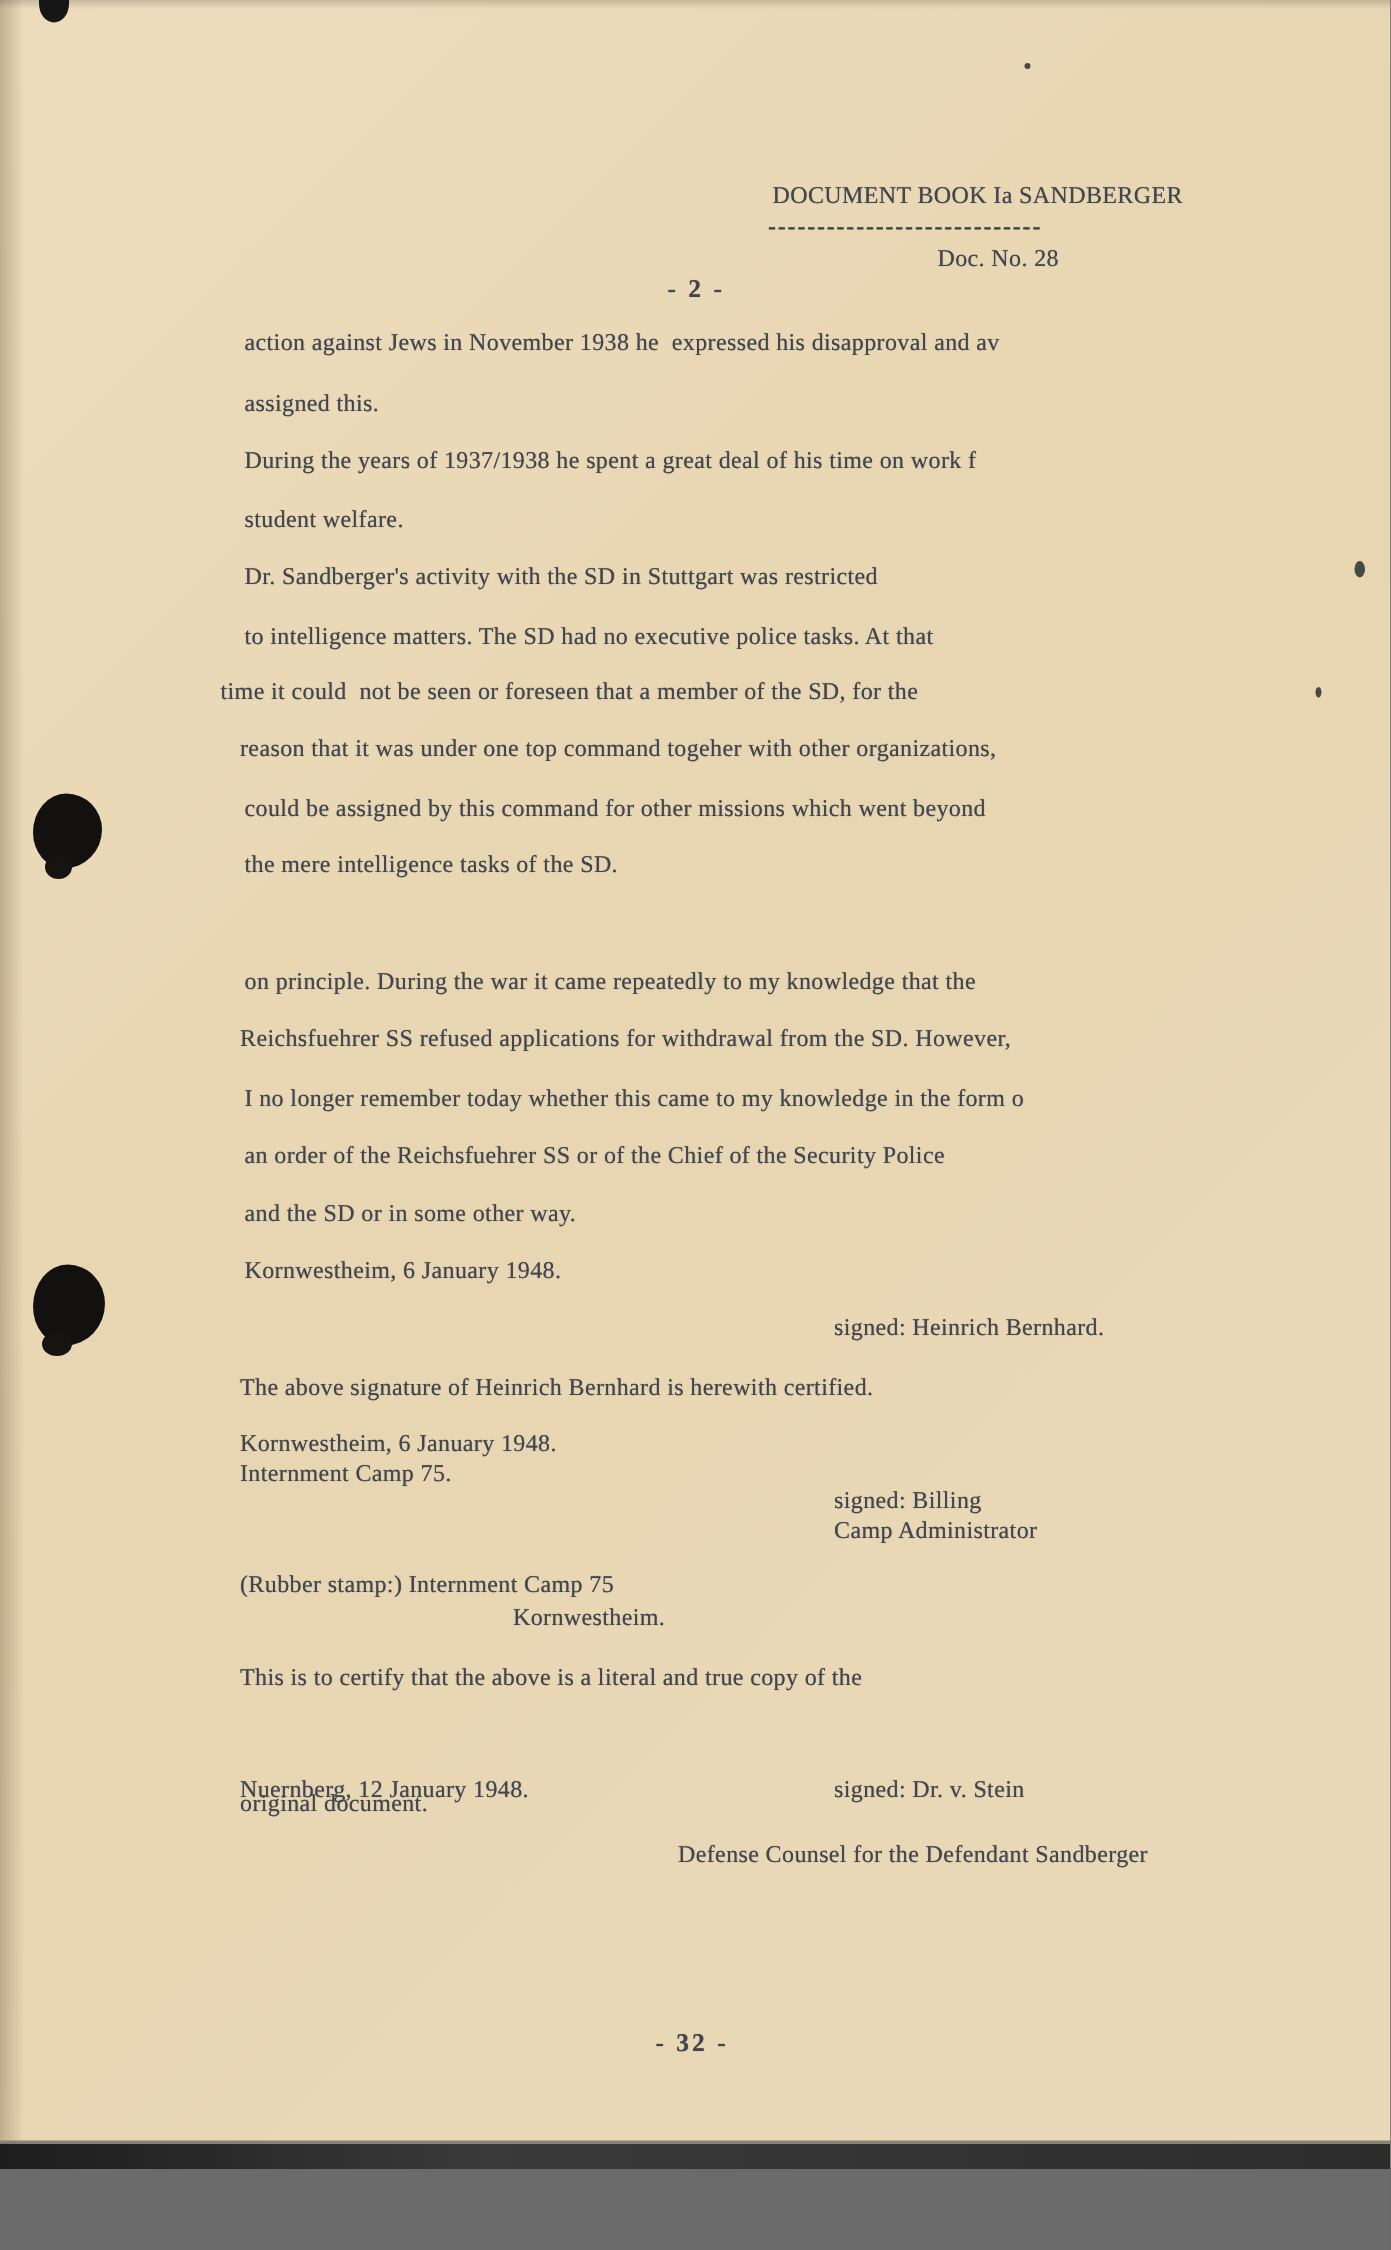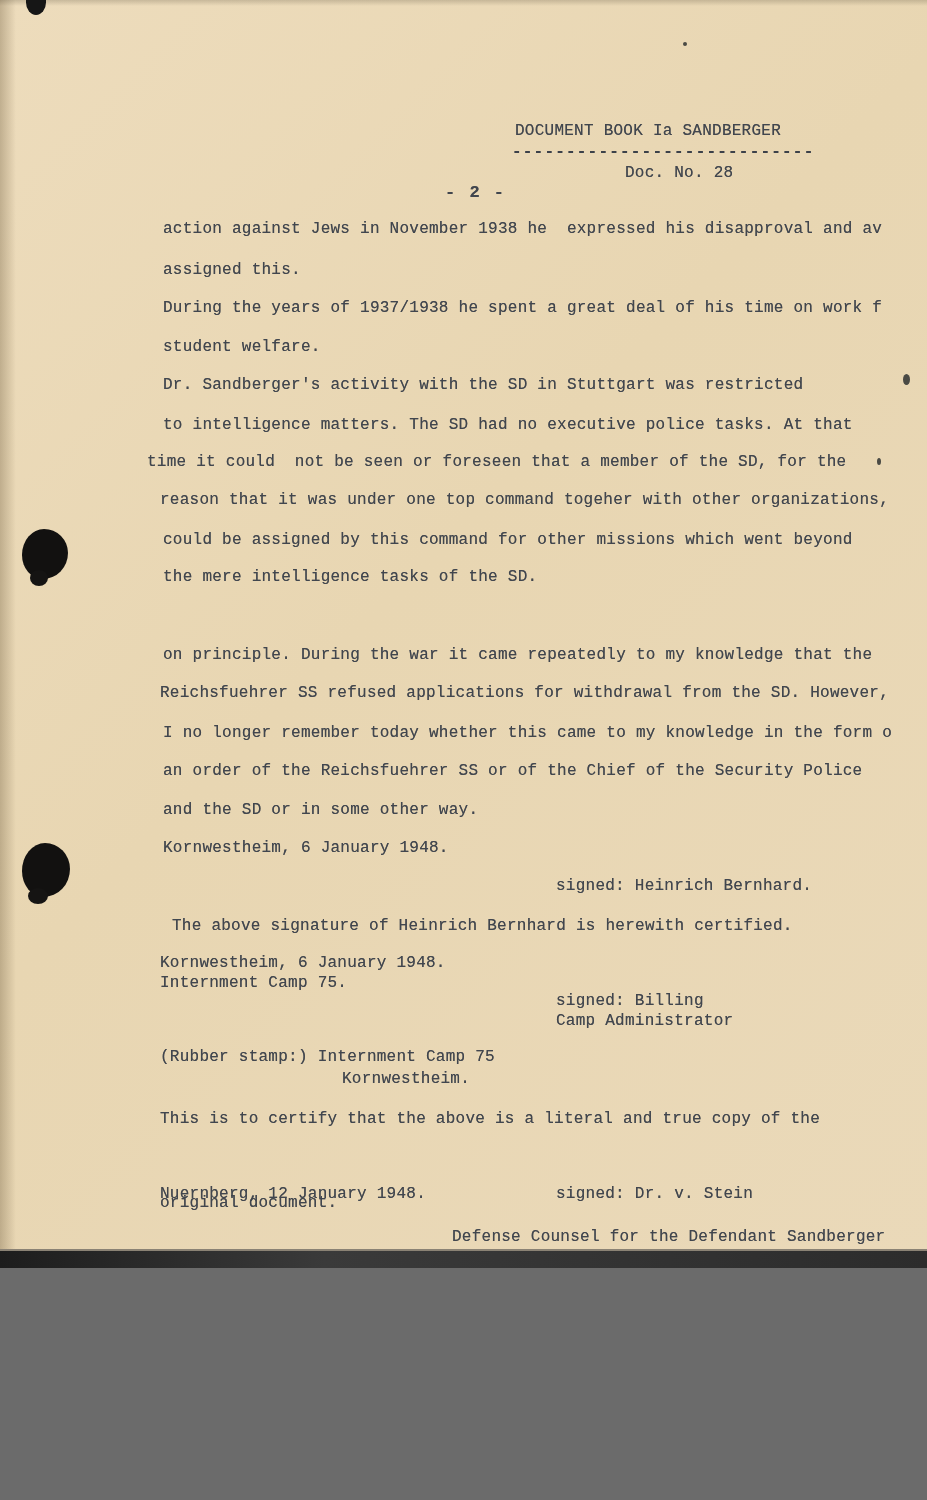--- a/index.html
+++ b/index.html
@@ -1,24 +1,24 @@
 <!DOCTYPE html>
 <html><head>
 <meta charset="utf-8">
 <style>
   * { margin: 0; padding: 0; box-sizing: border-box; }
   html, body { background: #6b6b6b; }
   .page {
     position: relative;
     width: 927px;
-    height: 1268px;
+    height: 1446px;
     margin: 0 auto;
     background: linear-gradient(135deg, #eddcbc 0%, #e8d6b2 45%, #ead9b9 100%);
     overflow: hidden;
-    font-family: Liberation Mono, monospace;
+    font-family: Liberation Serif, serif;
     color: #41464e;
   }
   .edge-left {
     position: absolute; left: 0; top: 0; width: 16px; height: 100%;
     background: linear-gradient(90deg, rgba(110,92,62,0.35), rgba(110,92,62,0));
   }
   .edge-top {
     position: absolute; left: 0; top: 0; width: 100%; height: 6px;
     background: linear-gradient(180deg, rgba(90,80,60,0.25), rgba(90,80,60,0));
   }
@@ -85,21 +85,21 @@
   <div class="line" style="left:160px; top:491px;">reason that it was under one top command togeher with other organizations,</div>
   <div class="line" style="left:163px; top:531px;">could be assigned by this command for other missions which went beyond</div>
   <div class="line" style="left:163px; top:568px;">the mere intelligence tasks of the SD.</div>
   <div class="line" style="left:163px; top:646px;">on principle. During the war it came repeatedly to my knowledge that the</div>
   <div class="line" style="left:160px; top:684px;">Reichsfuehrer SS refused applications for withdrawal from the SD. However,</div>
   <div class="line" style="left:163px; top:724px;">I no longer remember today whether this came to my knowledge in the form o</div>
   <div class="line" style="left:163px; top:762px;">an order of the Reichsfuehrer SS or of the Chief of the Security Police</div>
   <div class="line" style="left:163px; top:801px;">and the SD or in some other way.</div>
   <div class="line" style="left:163px; top:839px;">Kornwestheim, 6 January 1948.</div>
   <div class="line" style="left:556px; top:877px;text-align:center;">signed: Heinrich Bernhard.</div>
-  <div class="line" style="left:160px; top:917px;margin-left:12px;">The above signature of Heinrich Bernhard is herewith certified.</div>
+  <div class="line" style="left:160px; top:917px;">The above signature of Heinrich Bernhard is herewith certified.</div>
   <div class="line" style="left:160px; top:954px;">Kornwestheim, 6 January 1948.</div>
   <div class="line" style="left:160px; top:974px;">Internment Camp 75.</div>
   <div class="line" style="left:556px; top:992px;">signed: Billing</div>
   <div class="line" style="left:556px; top:1012px;">Camp Administrator</div>
   <div class="line" style="left:160px; top:1048px;">(Rubber stamp:) Internment Camp 75</div>
   <div class="line" style="left:342px; top:1070px;">Kornwestheim.</div>
   <div class="line" style="left:160px; top:1110px;">This is to certify that the above is a literal and true copy of the</div>
   <div class="line" style="left:160px; top:1150px;margin-top:44px;">original document.</div>
   <div class="line" style="left:160px; top:1185px;">Nuernberg, 12 January 1948.</div>
   <div class="line" style="left:556px; top:1185px;">signed: Dr. v. Stein</div>

